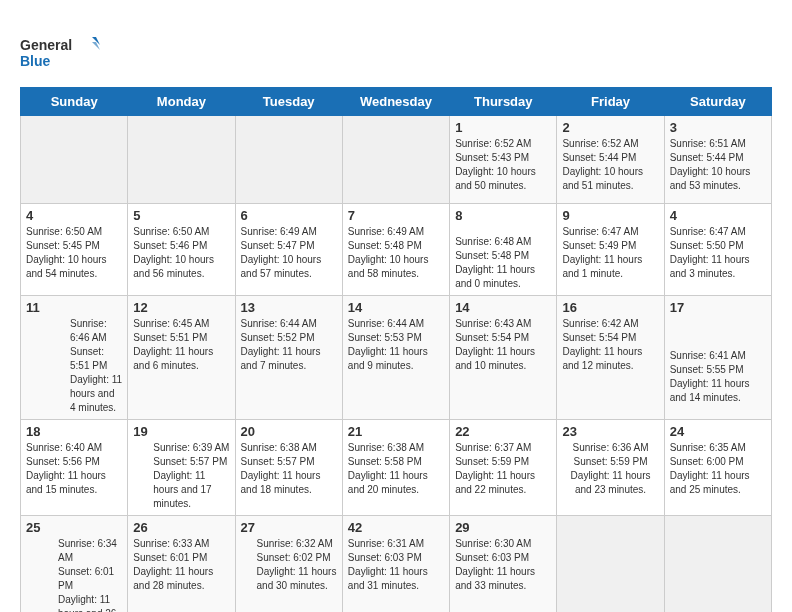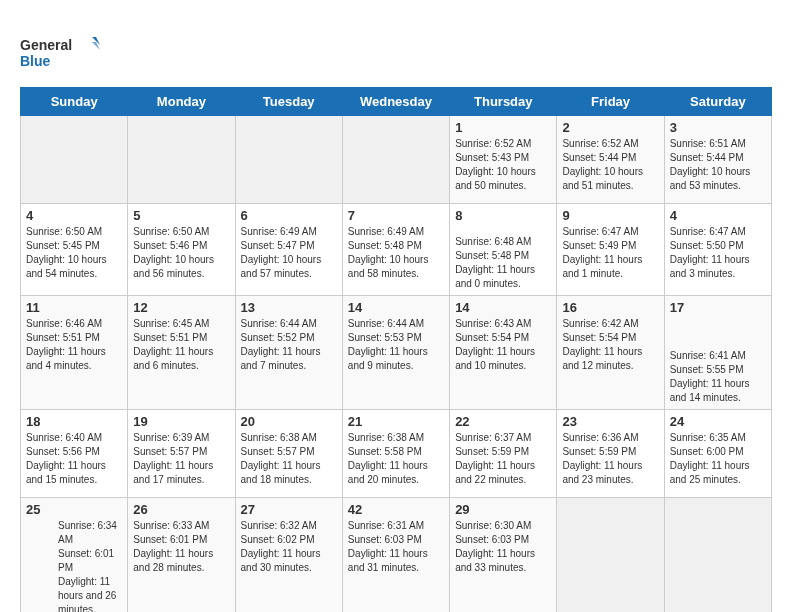--- a/index.html
+++ b/index.html
@@ -173,21 +173,21 @@
         <td>
           <span class="day-num">4</span>
           <div class="day-info" style="white-space: pre-line;">Sunrise: 6:47 AM
 Sunset: 5:50 PM
 Daylight: 11 hours and 3 minutes.</div>
         </td>
       </tr>
       <tr>
         <td>
           <span class="day-num">11</span>
-          <div class="day-info" style="white-space: pre-line;">Sunrise: 6:46 AM
+          <div class="day-info" style="white-space: pre-line; margin-left: 44px;">Sunrise: 6:46 AM
 Sunset: 5:51 PM
 Daylight: 11 hours and 4 minutes.</div>
         </td>
         <td>
           <span class="day-num">12</span>
           <div class="day-info" style="white-space: pre-line;">Sunrise: 6:45 AM
 Sunset: 5:51 PM
 Daylight: 11 hours and 6 minutes.</div>
         </td>
         <td>
@@ -223,21 +223,21 @@
       </tr>
       <tr>
         <td>
           <span class="day-num">18</span>
           <div class="day-info" style="white-space: pre-line;">Sunrise: 6:40 AM
 Sunset: 5:56 PM
 Daylight: 11 hours and 15 minutes.</div>
         </td>
         <td>
           <span class="day-num">19</span>
-          <div class="day-info" style="white-space: pre-line;">Sunrise: 6:39 AM
+          <div class="day-info" style="white-space: pre-line; margin-left: 20px;">Sunrise: 6:39 AM
 Sunset: 5:57 PM
 Daylight: 11 hours and 17 minutes.</div>
         </td>
         <td>
           <span class="day-num">20</span>
           <div class="day-info" style="white-space: pre-line;">Sunrise: 6:38 AM
 Sunset: 5:57 PM
 Daylight: 11 hours and 18 minutes.</div>
         </td>
         <td>
@@ -247,21 +247,21 @@
 Daylight: 11 hours and 20 minutes.</div>
         </td>
         <td>
           <span class="day-num">22</span>
           <div class="day-info" style="white-space: pre-line;">Sunrise: 6:37 AM
 Sunset: 5:59 PM
 Daylight: 11 hours and 22 minutes.</div>
         </td>
         <td>
           <span class="day-num">23</span>
-          <div class="day-info" style="white-space: pre-line;">Sunrise: 6:36 AM
+          <div class="day-info" style="white-space: pre-line; text-align: center;">Sunrise: 6:36 AM
 Sunset: 5:59 PM
 Daylight: 11 hours and 23 minutes.</div>
         </td>
         <td>
           <span class="day-num">24</span>
           <div class="day-info" style="white-space: pre-line;">Sunrise: 6:35 AM
 Sunset: 6:00 PM
 Daylight: 11 hours and 25 minutes.</div>
         </td>
       </tr>
@@ -273,21 +273,21 @@
 Daylight: 11 hours and 26 minutes.</div>
         </td>
         <td>
           <span class="day-num">26</span>
           <div class="day-info" style="white-space: pre-line;">Sunrise: 6:33 AM
 Sunset: 6:01 PM
 Daylight: 11 hours and 28 minutes.</div>
         </td>
         <td>
           <span class="day-num">27</span>
-          <div class="day-info" style="white-space: pre-line;">Sunrise: 6:32 AM
+          <div class="day-info" style="white-space: pre-line; margin-left: 16px;">Sunrise: 6:32 AM
 Sunset: 6:02 PM
 Daylight: 11 hours and 30 minutes.</div>
         </td>
         <td>
           <span class="day-num">42</span>
           <div class="day-info" style="white-space: pre-line;">Sunrise: 6:31 AM
 Sunset: 6:03 PM
 Daylight: 11 hours and 31 minutes.</div>
         </td>
         <td>

